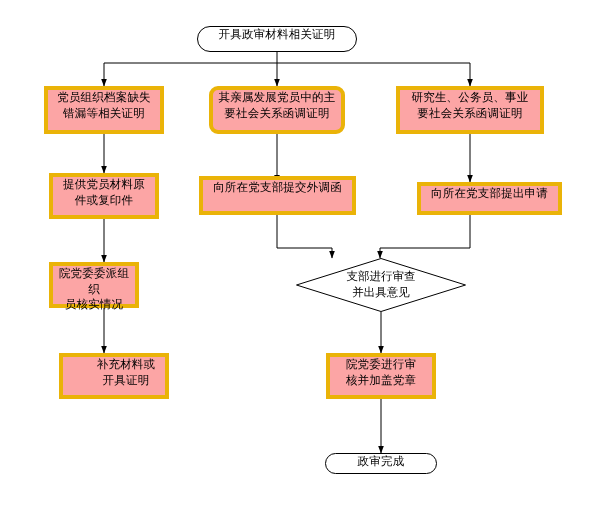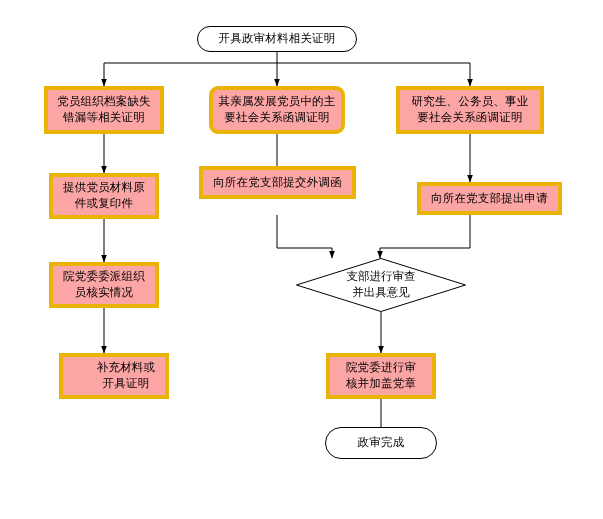--- a/index.html
+++ b/index.html
@@ -21,21 +21,20 @@
     position: absolute;
     left: 0;
     top: 0;
     width: 603px;
     height: 519px;
   }
   .node {
     position: absolute;
     box-sizing: border-box;
     display: flex;
-    align-items: center;
     justify-content: center;
     text-align: center;
     color: #000000;
     font-size: 11.5px;
     line-height: 1.35;
     letter-spacing: 0.2px;
   }
   .node .label {
     display: block;
     padding: 0 3px;
@@ -132,48 +131,48 @@
   <div class="node rect" style="left:396px; top:86px; width:148px; height:48px;">
     <span class="label">研究生、公务员、事业
 要社会关系函调证明</span>
   </div>
 
   <div class="node rect" style="left:49px; top:173px; width:110px; height:46px;">
     <span class="label">提供党员材料原
 件或复印件</span>
   </div>
 
-  <div class="node rect" style="left:49px; top:262px; width:110px; height:46px;">
+  <div class="node rect" style="left:49px; top:262px; width:90px; height:46px;">
     <span class="label">院党委委派组织
 员核实情况</span>
   </div>
 
   <div class="node rect" style="left:59px; top:353px; width:110px; height:46px;padding-left:24px;">
     <span class="label">补充材料或
 开具证明</span>
   </div>
 
-  <div class="node rect" style="left:199px; top:166px; width:157px; height:33px;">
+  <div class="node rect" style="left:199px; top:176px; width:157px; height:39px;">
     <span class="label">向所在党支部提交外调函</span>
   </div>
 
   <div class="node rect" style="left:398px; top:182px; width:145px; height:33px;margin-left:19px;">
     <span class="label">向所在党支部提出申请</span>
   </div>
 
   <div class="diamond-wrap" style="left:296px; top:258px; width:170px; height:54px;">
     <svg class="diamond-shape" viewBox="0 0 170 54" preserveAspectRatio="none" xmlns="http://www.w3.org/2000/svg">
       <polygon points="85,0.5 169.5,27 85,53.5 0.5,27" fill="#ffffff" stroke="#000000" stroke-width="1"></polygon>
     </svg>
     <div class="diamond-text">支部进行审查
 并出具意见</div>
   </div>
 
   <div class="node rect" style="left:326px; top:353px; width:110px; height:46px;">
     <span class="label">院党委进行审
 核并加盖党章</span>
   </div>
 
-  <div class="node terminator" style="left:325px; top:427px; width:112px; height:32px;">
+  <div class="node terminator" style="left:325px; top:453px; width:112px; height:21px;">
     <span class="label">政审完成</span>
   </div>
 
 </div>
 
 </body></html>

